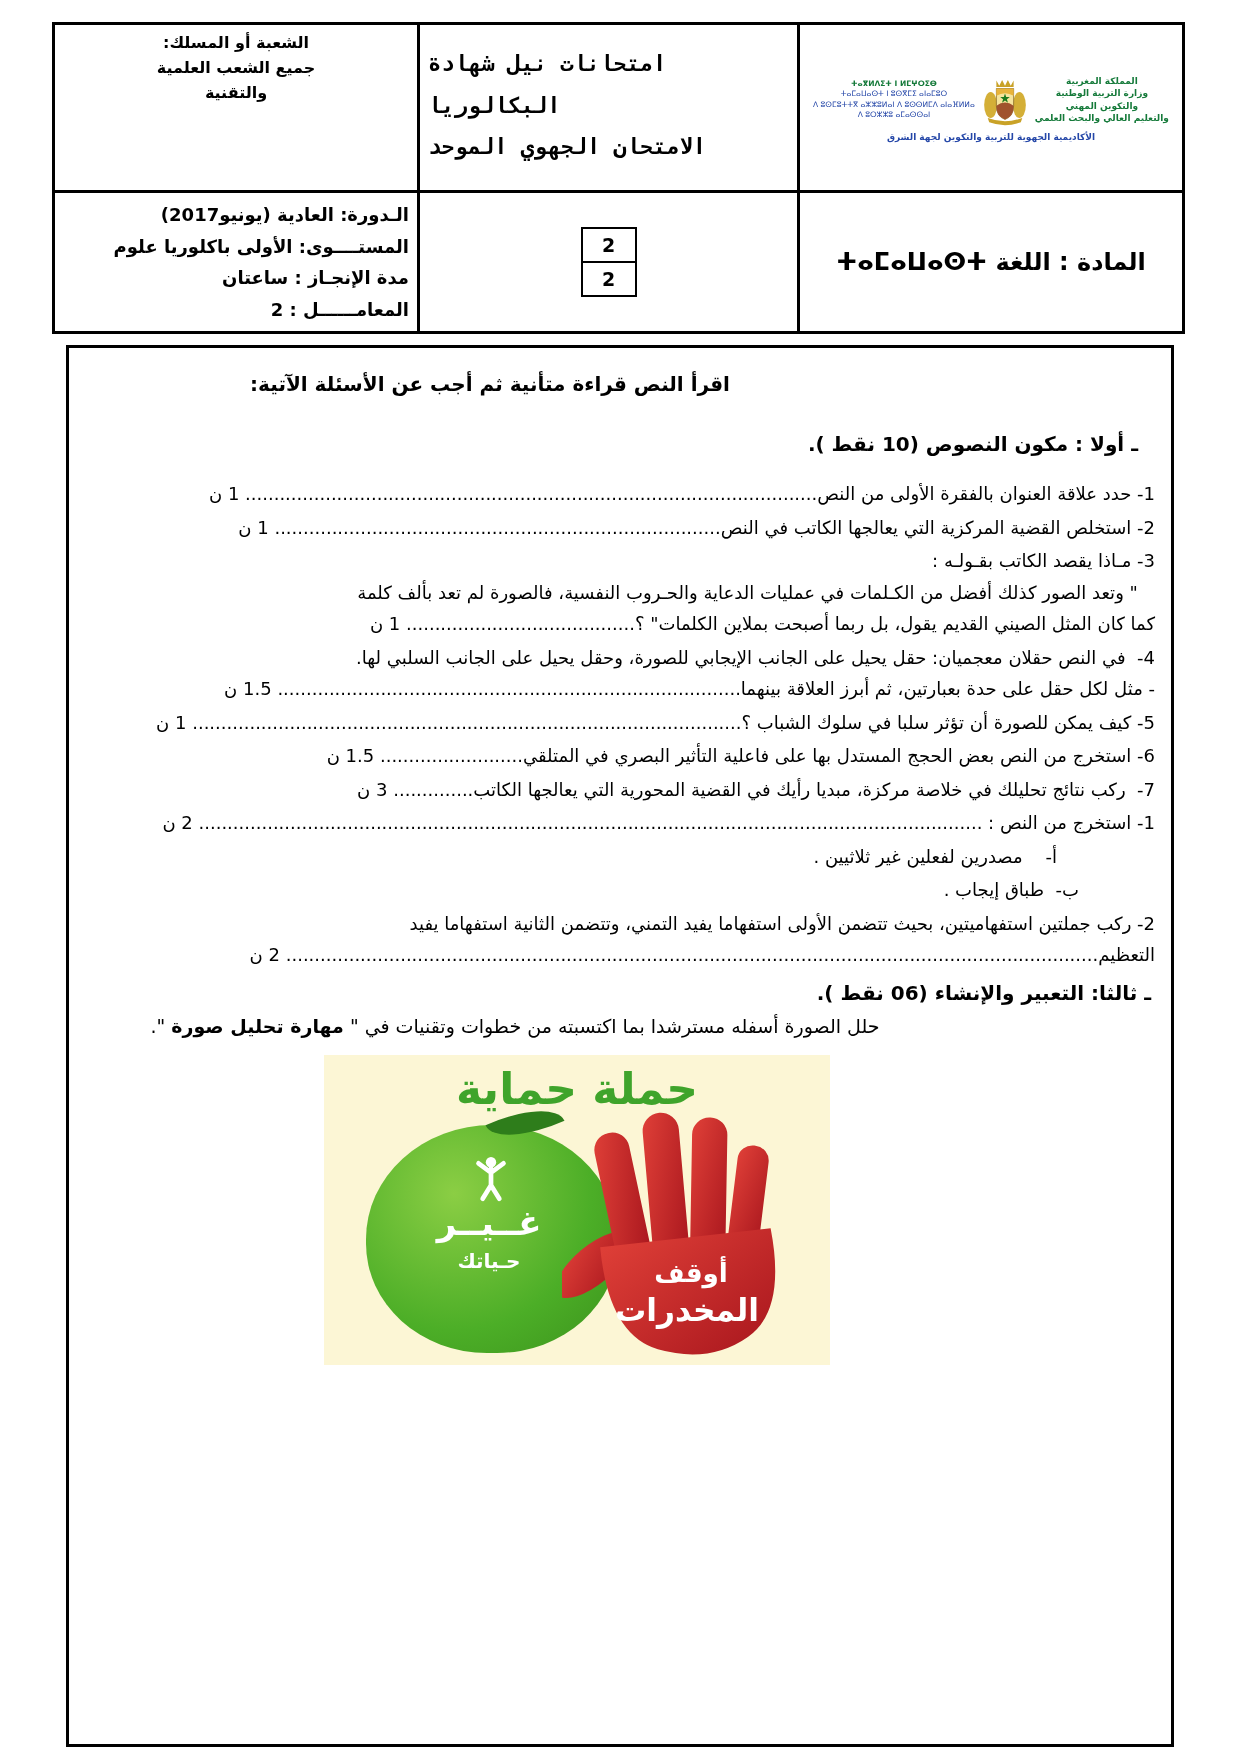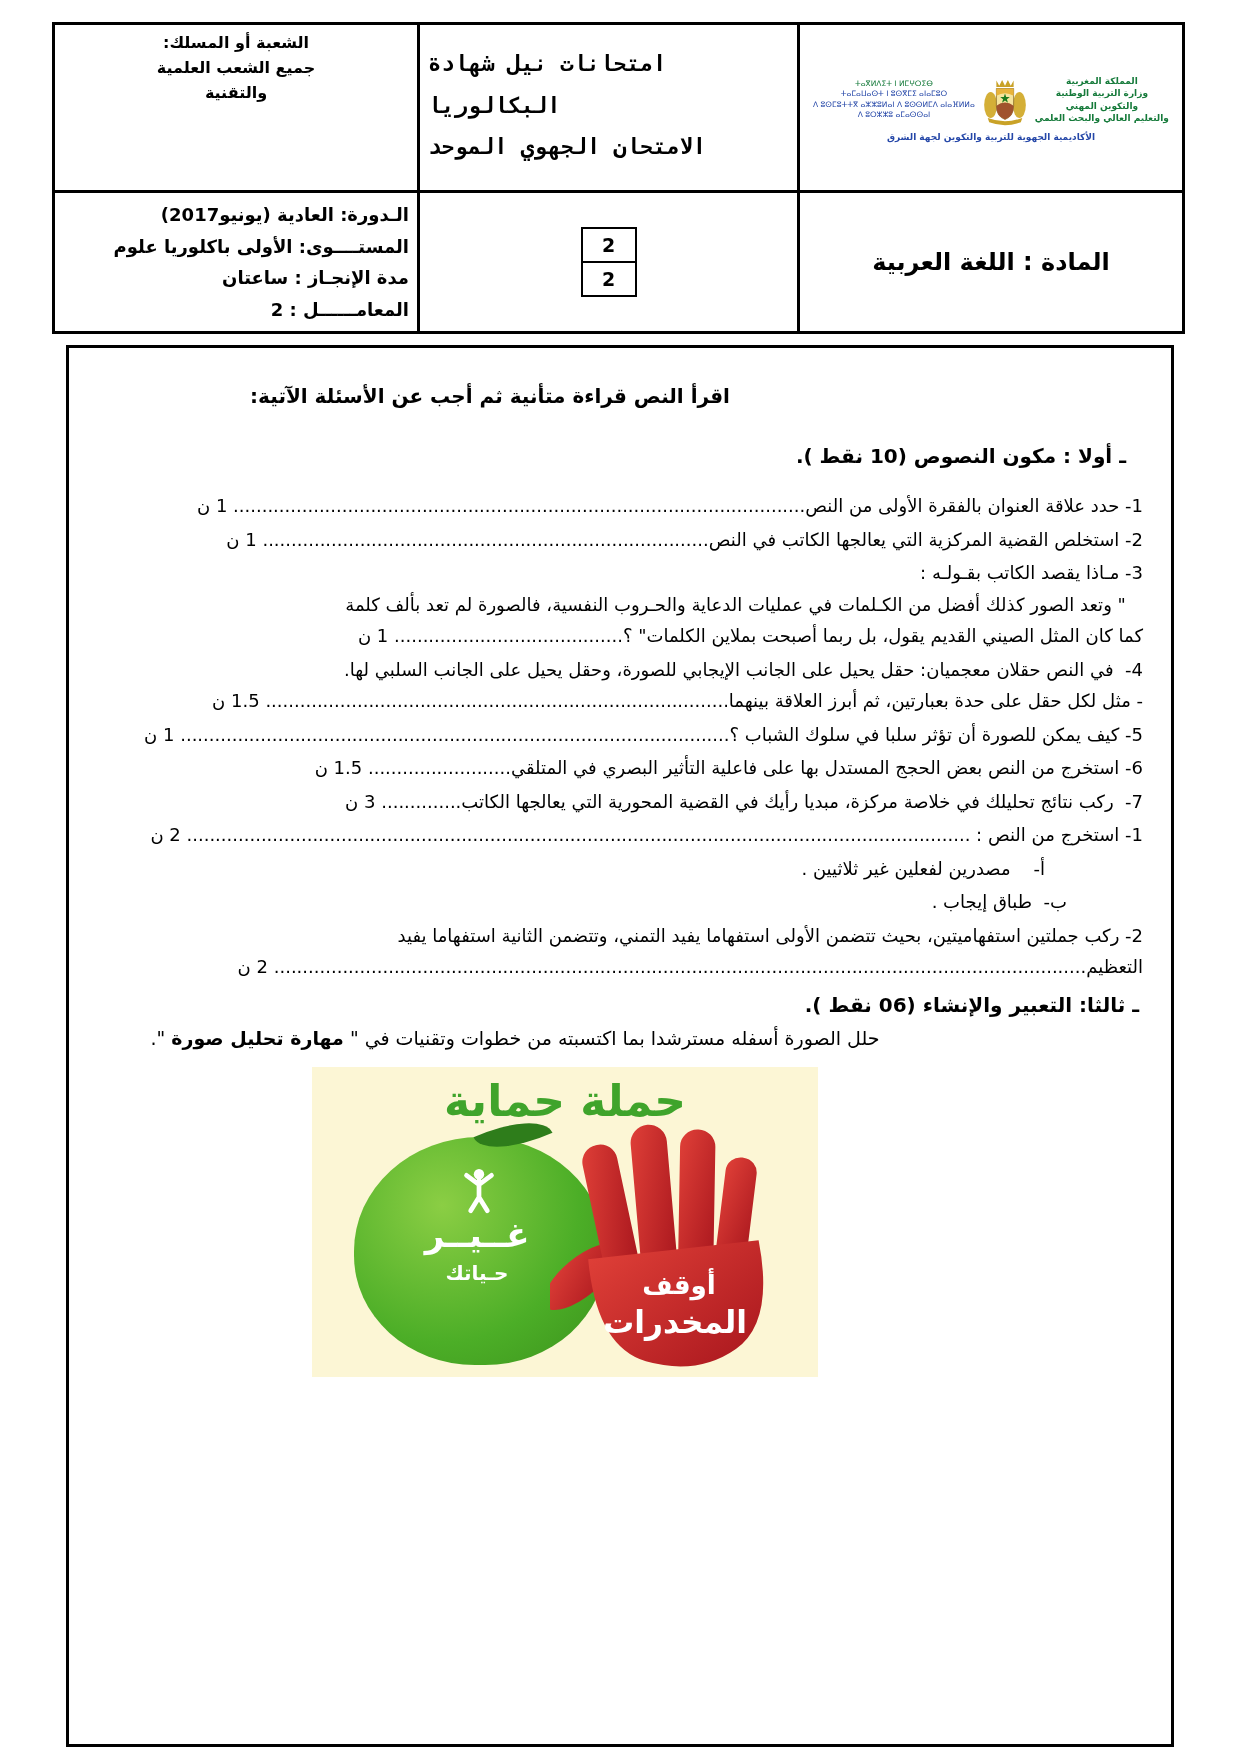--- a/index.html
+++ b/index.html
@@ -23,38 +23,38 @@
   tr.row2 td { height: 132px; }
 
   .cell-branch { text-align: center; font-weight: bold; font-size: 16px; line-height: 1.55; padding-top: 12px; }
   .cell-exam   { text-align: left; font-weight: bold; font-size: 22px; line-height: 1.9; font-family: Liberation Mono, monospace; }
 
   .logo-block { display: flex; flex-direction: column; align-items: center; }
   .logo-top { display: flex; align-items: center; justify-content: center; gap: 7px; }
   .ar-col, .tif-col { display: flex; flex-direction: column; align-items: center; }
   .ar-line  { font-size: 9px;  line-height: 1.35; color: #157a3a; font-weight: bold; white-space: nowrap; }
   .tif-line { font-size: 7.5px; line-height: 1.4; color: #2547a8; white-space: nowrap; }
-  .tif-line.green { color: #157a3a; }
+  .tif-line.green { color: #157a3a; font-weight: bold; }
   .crest { width: 46px; height: 52px; flex: 0 0 auto; }
   .academy-line { font-size: 9px; font-weight: bold; color: #2547a8; margin-top: 6px; white-space: nowrap; }
 
   .cell-subject { text-align: center; font-weight: bold; font-size: 24px; }
   .cell-boxes { text-align: center; }
   .numbox {
     width: 56px; height: 36px; border: 2px solid #000;
     display: flex; align-items: center; justify-content: center;
     font-weight: bold; font-size: 19px; margin: 0 auto;
   }
   .numbox + .numbox { margin-top: -2px; }
   .cell-session { font-weight: bold; font-size: 18px; line-height: 1.75; text-align: right; padding-right: 12px; }
 
   
   .main-box {
     position: absolute; top: 345px; right: 66px; width: 1108px; height: 1402px;
-    border: 3px solid #000; padding: 28px; overflow: hidden;
+    border: 3px solid #000; padding: 16px; overflow: hidden;
   }
   .instruction {
     text-align: center; font-weight: bold; font-size: 20px;
     position: relative; right: 130px; margin-top: 8px;
   }
   .section-title { font-weight: bold; font-size: 20px; }
   .section-title.t1 { margin: 36px 17px 22px 0; text-align: right; }
   .section-title.t2 { margin: 26px 4px 8px 0; }
   .section-title.t3 { margin: 10px 4px 6px 0; }
   .q {
@@ -139,21 +139,21 @@
           <div>الامتحان الجهوي الموحد</div>
         </td>
         <td class="cell-branch">
           <div>الشعبة أو المسلك:</div>
           <div>جميع الشعب العلمية</div>
           <div>والتقنية</div>
         </td>
       </tr>
       <tr class="row2">
         <td class="cell-subject">
-          <span>المادة : اللغة العربية</span>
+          <span>المادة : اللغة ⵜⴰⵎⴰⵡⴰⵙⵜ</span>
         </td>
         <td class="cell-boxes">
           <div class="numbox">2</div>
           <div class="numbox">2</div>
         </td>
         <td class="cell-session">
           <div>الـدورة: العادية (يونيو2017)</div>
           <div>المستــــوى: الأولى باكلوريا علوم</div>
           <div>مدة الإنجـاز : ساعتان</div>
           <div>المعامــــــل : 2</div>

